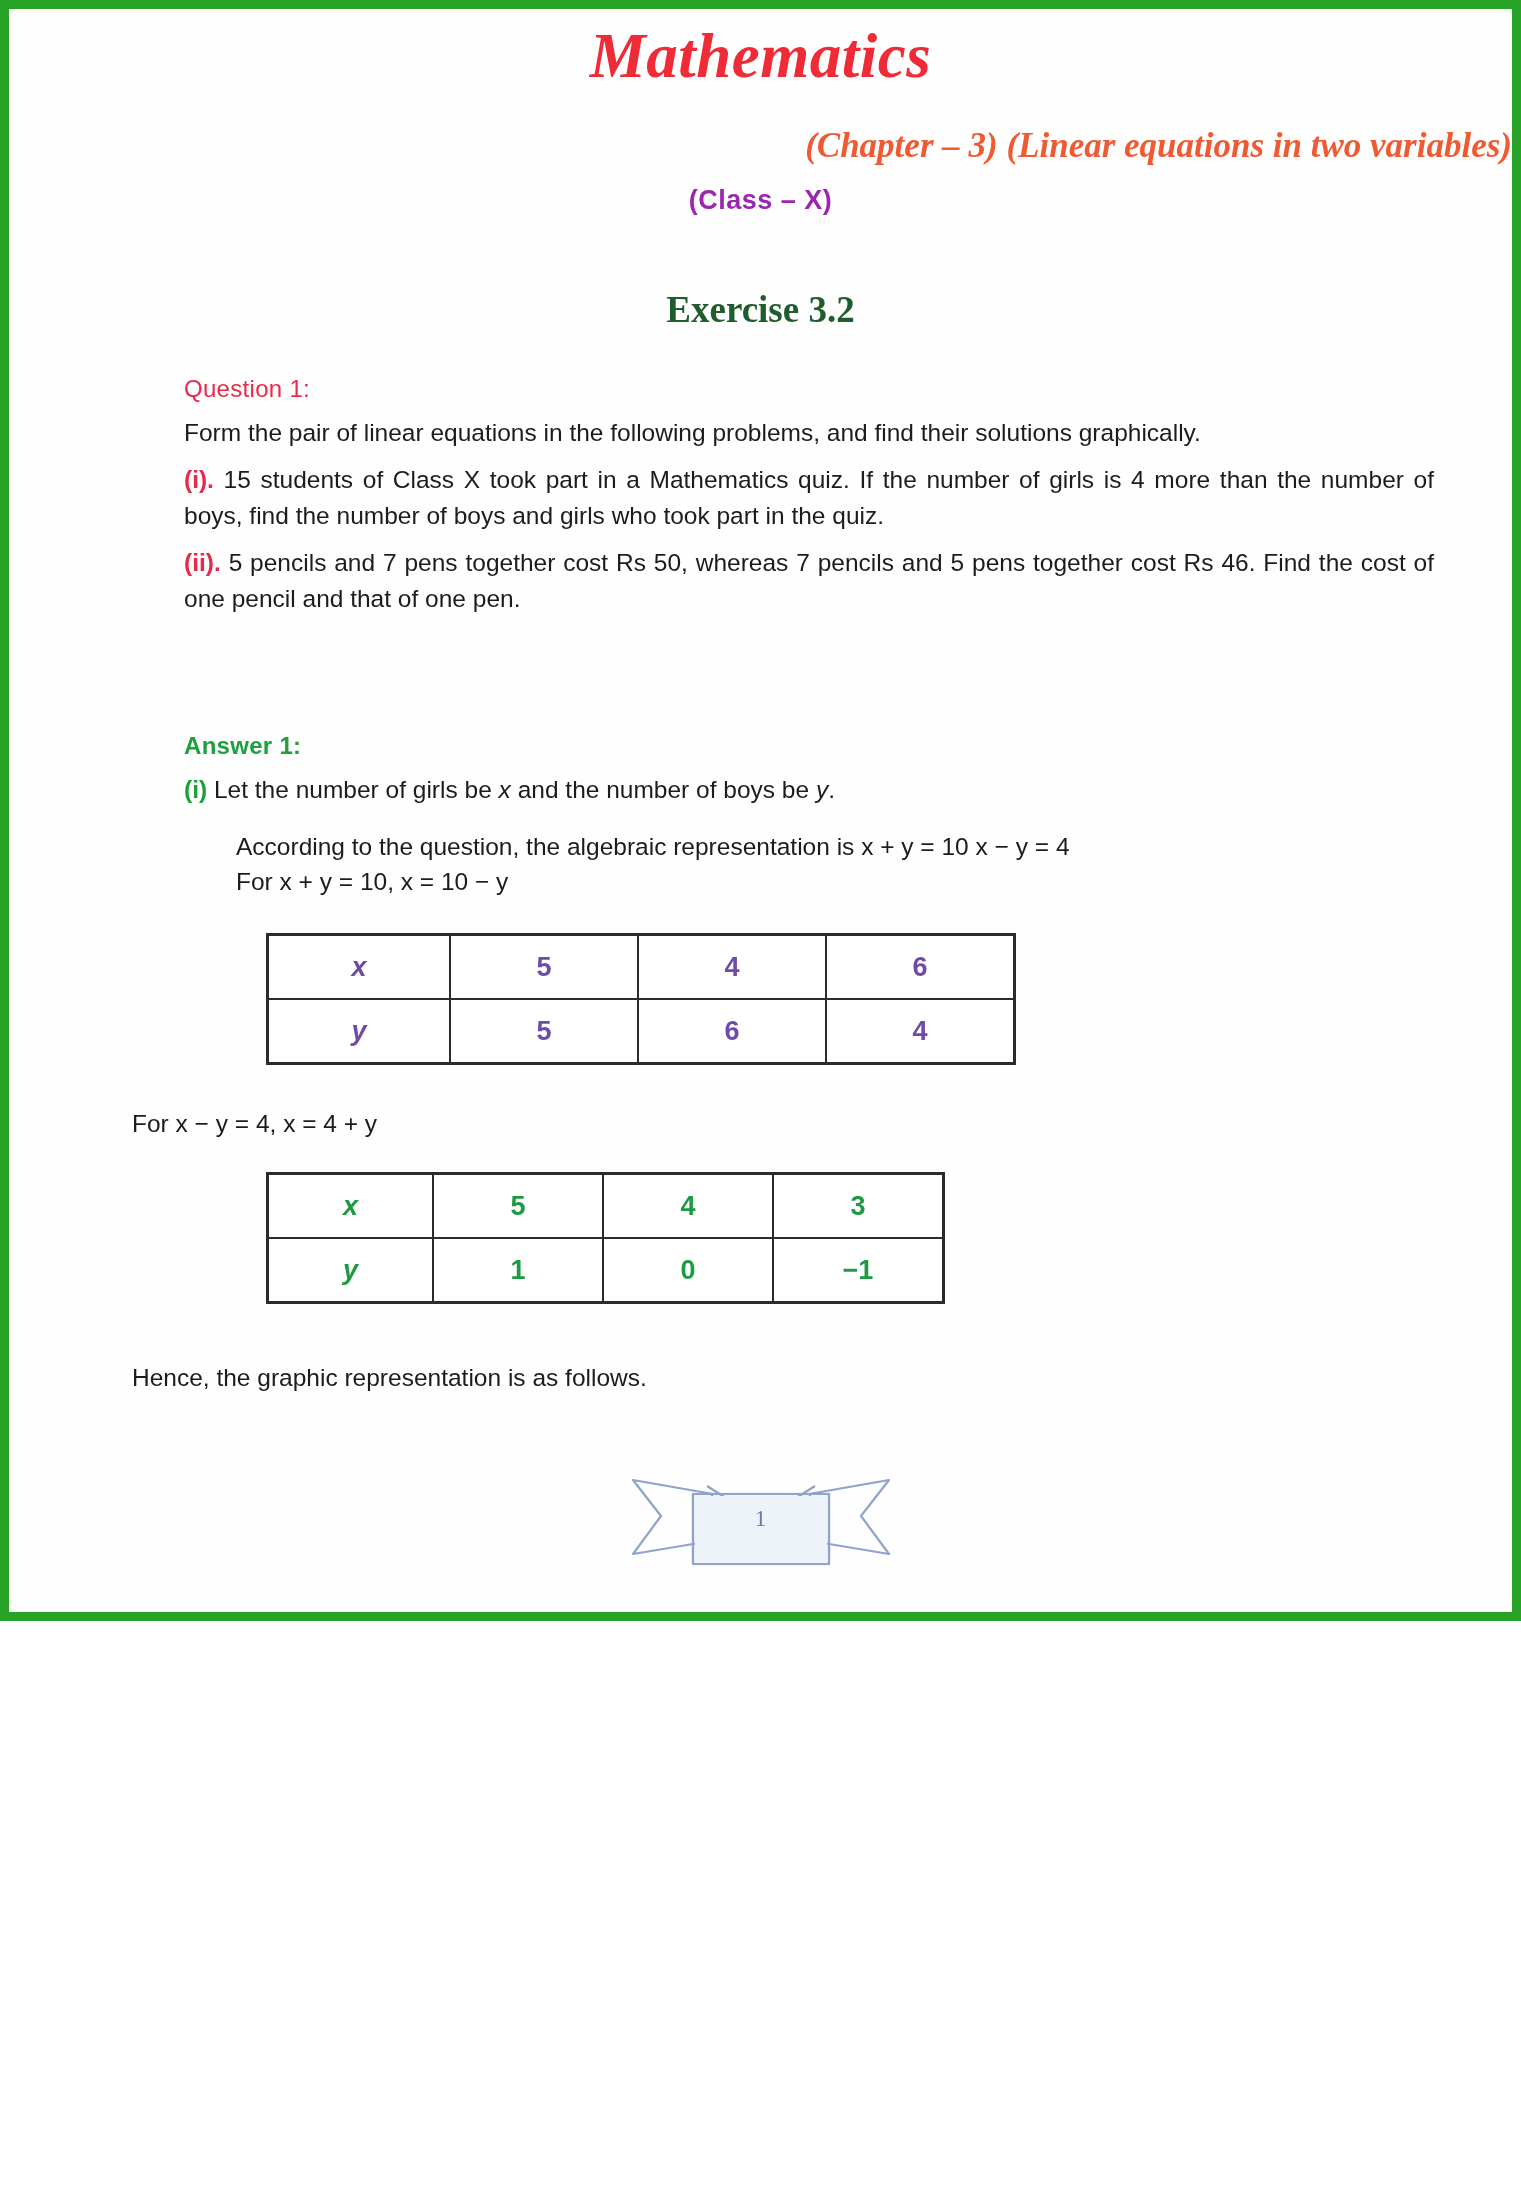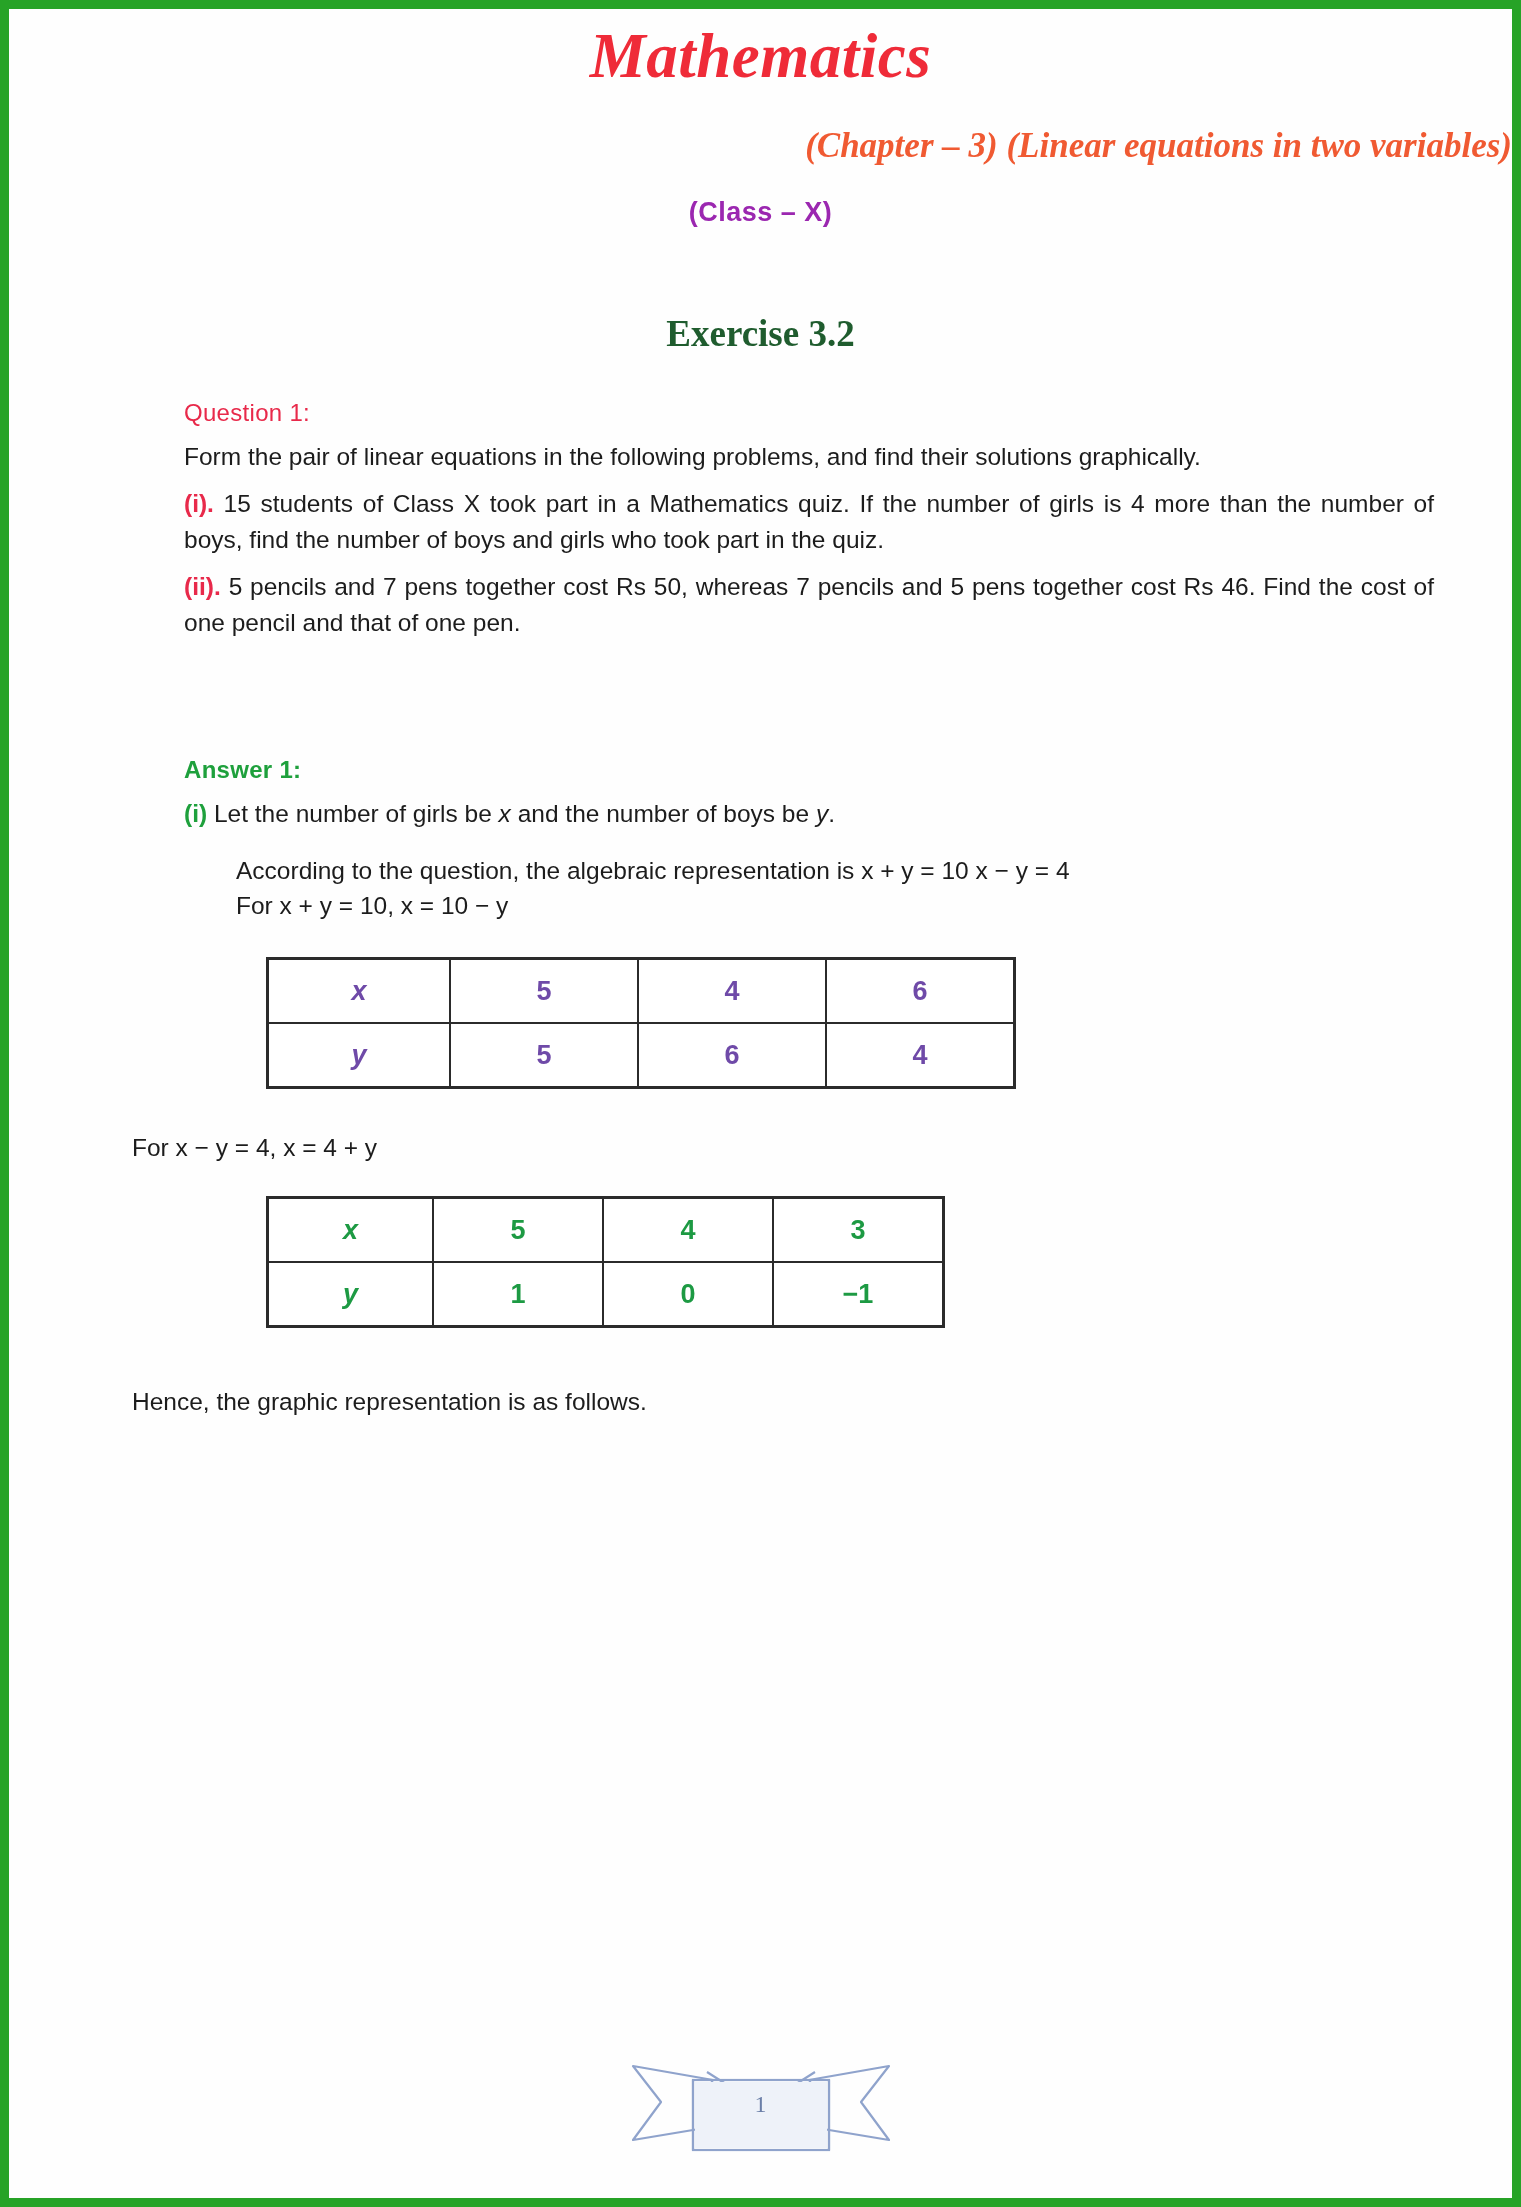--- a/index.html
+++ b/index.html
@@ -6,21 +6,21 @@
     margin: 0;
     padding: 0;
     background: #ffffff;
   }
   body {
     font-family: "Liberation Sans", sans-serif;
   }
   .page {
     position: relative;
     width: 1521px;
-    height: 2207px;
+    height: 1621px;
     box-sizing: border-box;
     background: #ffffff;
     border: 9px solid #27a327;
     overflow: hidden;
   }
   .page-inner {
     position: absolute;
     top: 0; left: 0; right: 0; bottom: 0;
     background: #fefefe;
     padding: 0;
@@ -45,21 +45,21 @@
     padding-top: 38px;
     font-family: "Liberation Serif", serif;
     font-weight: bold;
     font-style: italic;
     font-size: 35px;
     color: #f05a32;
     line-height: 1.1;
   }
   .doc-class {
     text-align: center;
-    margin: 16px;
+    margin: 4px;
     padding-top: 15px;
     font-family: "Liberation Sans", sans-serif;
     font-weight: bold;
     font-size: 27px;
     color: #9b27b0;
     letter-spacing: 0.5px;
   }
 
   
   .exercise-heading {

